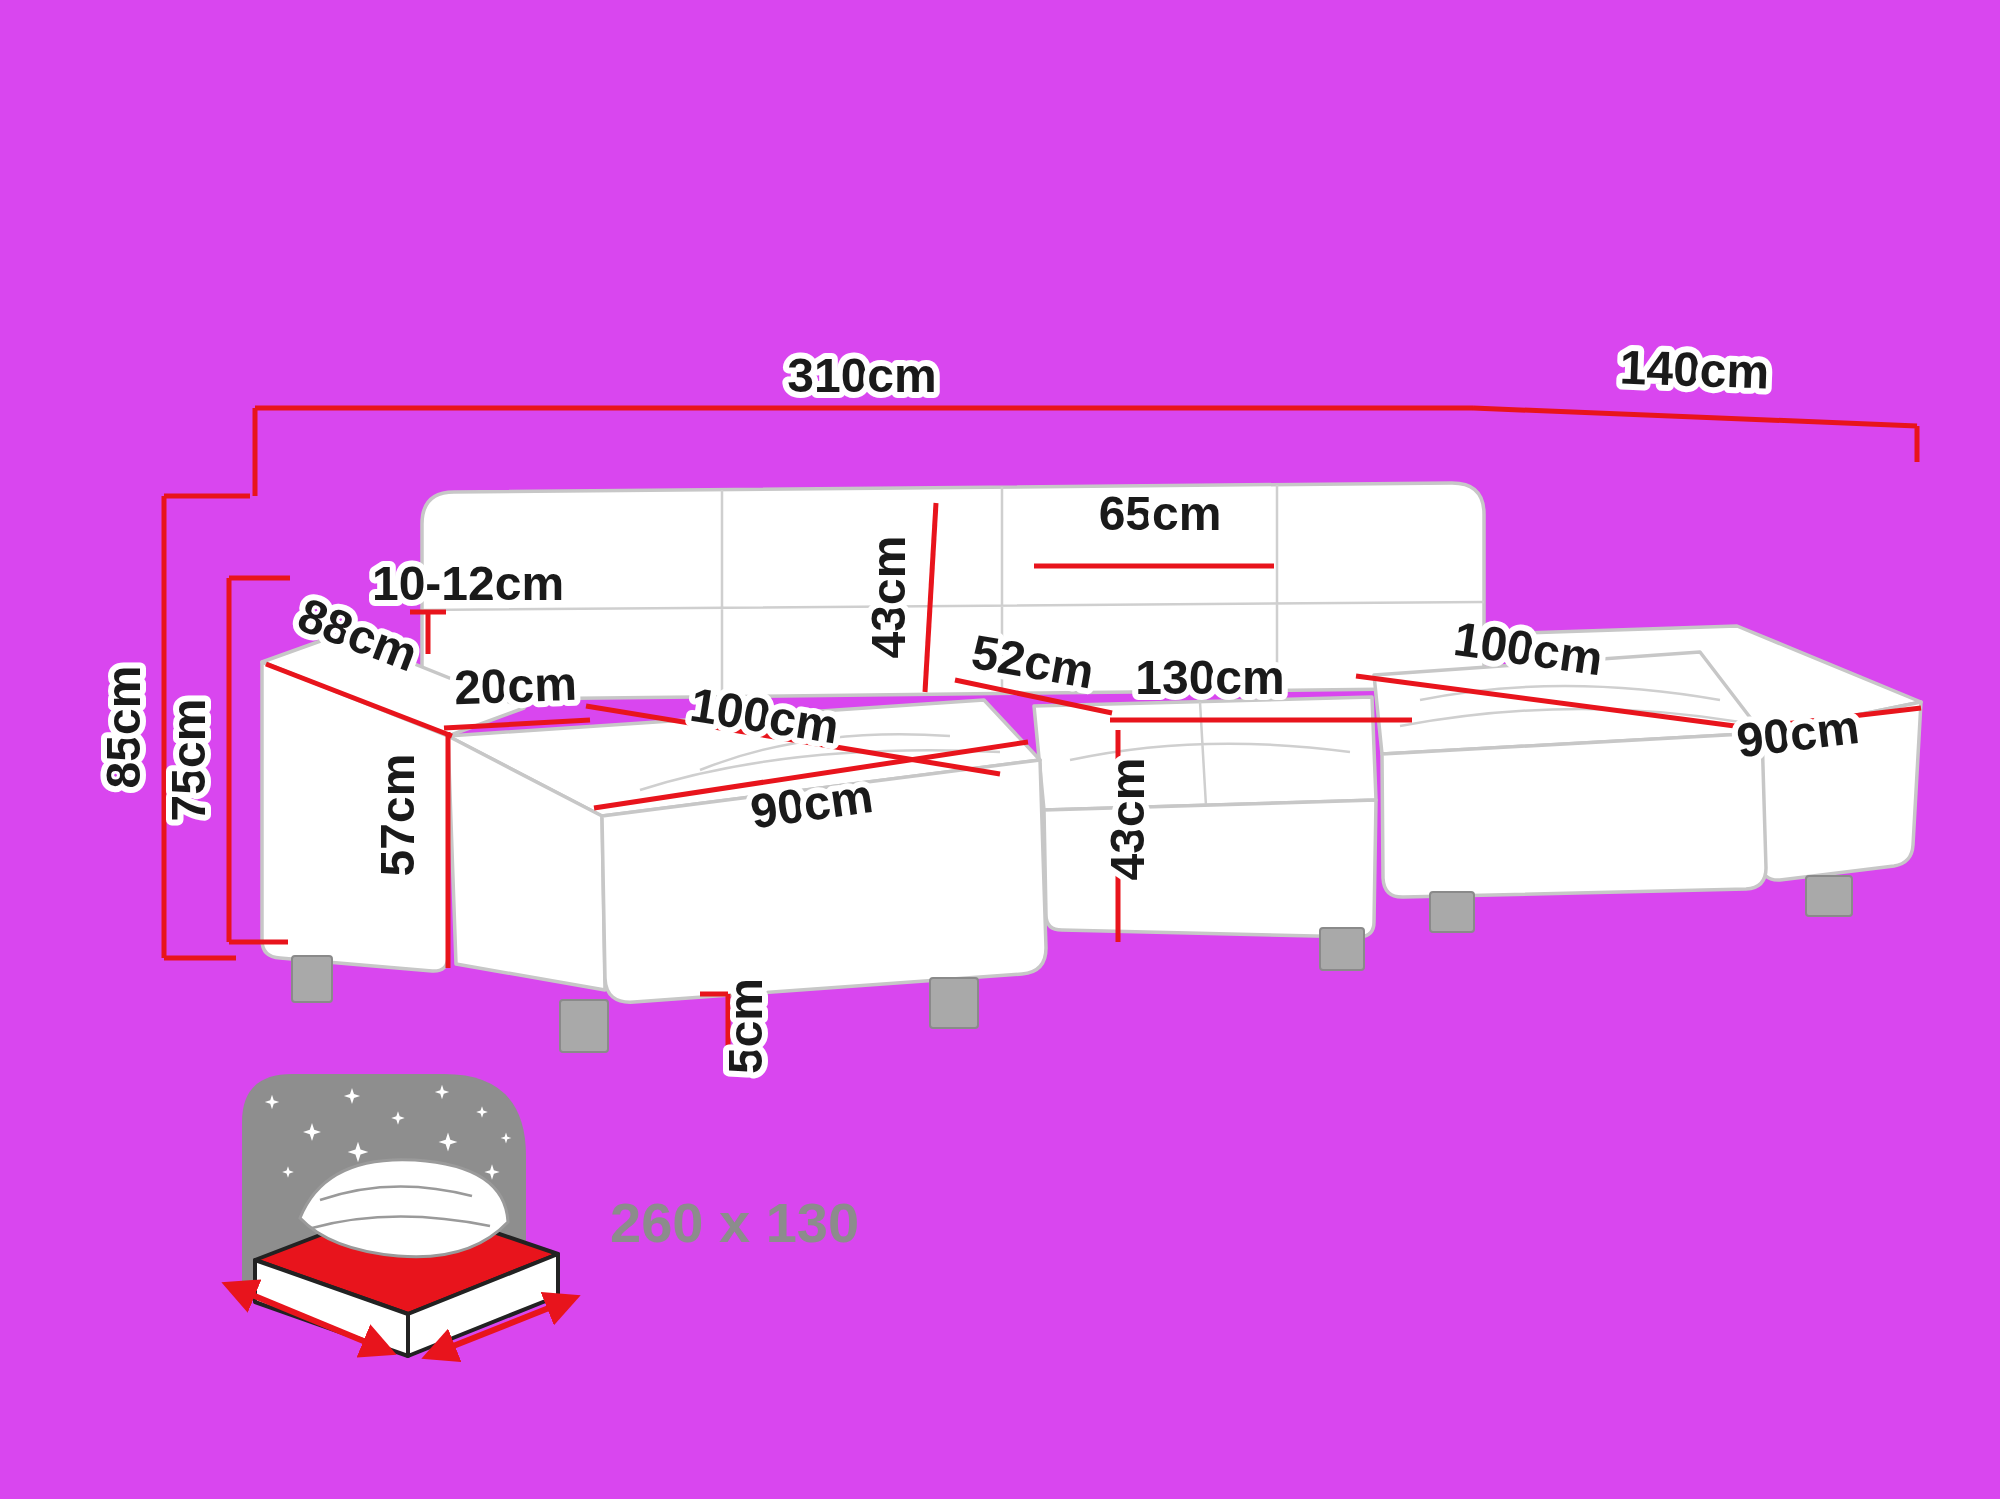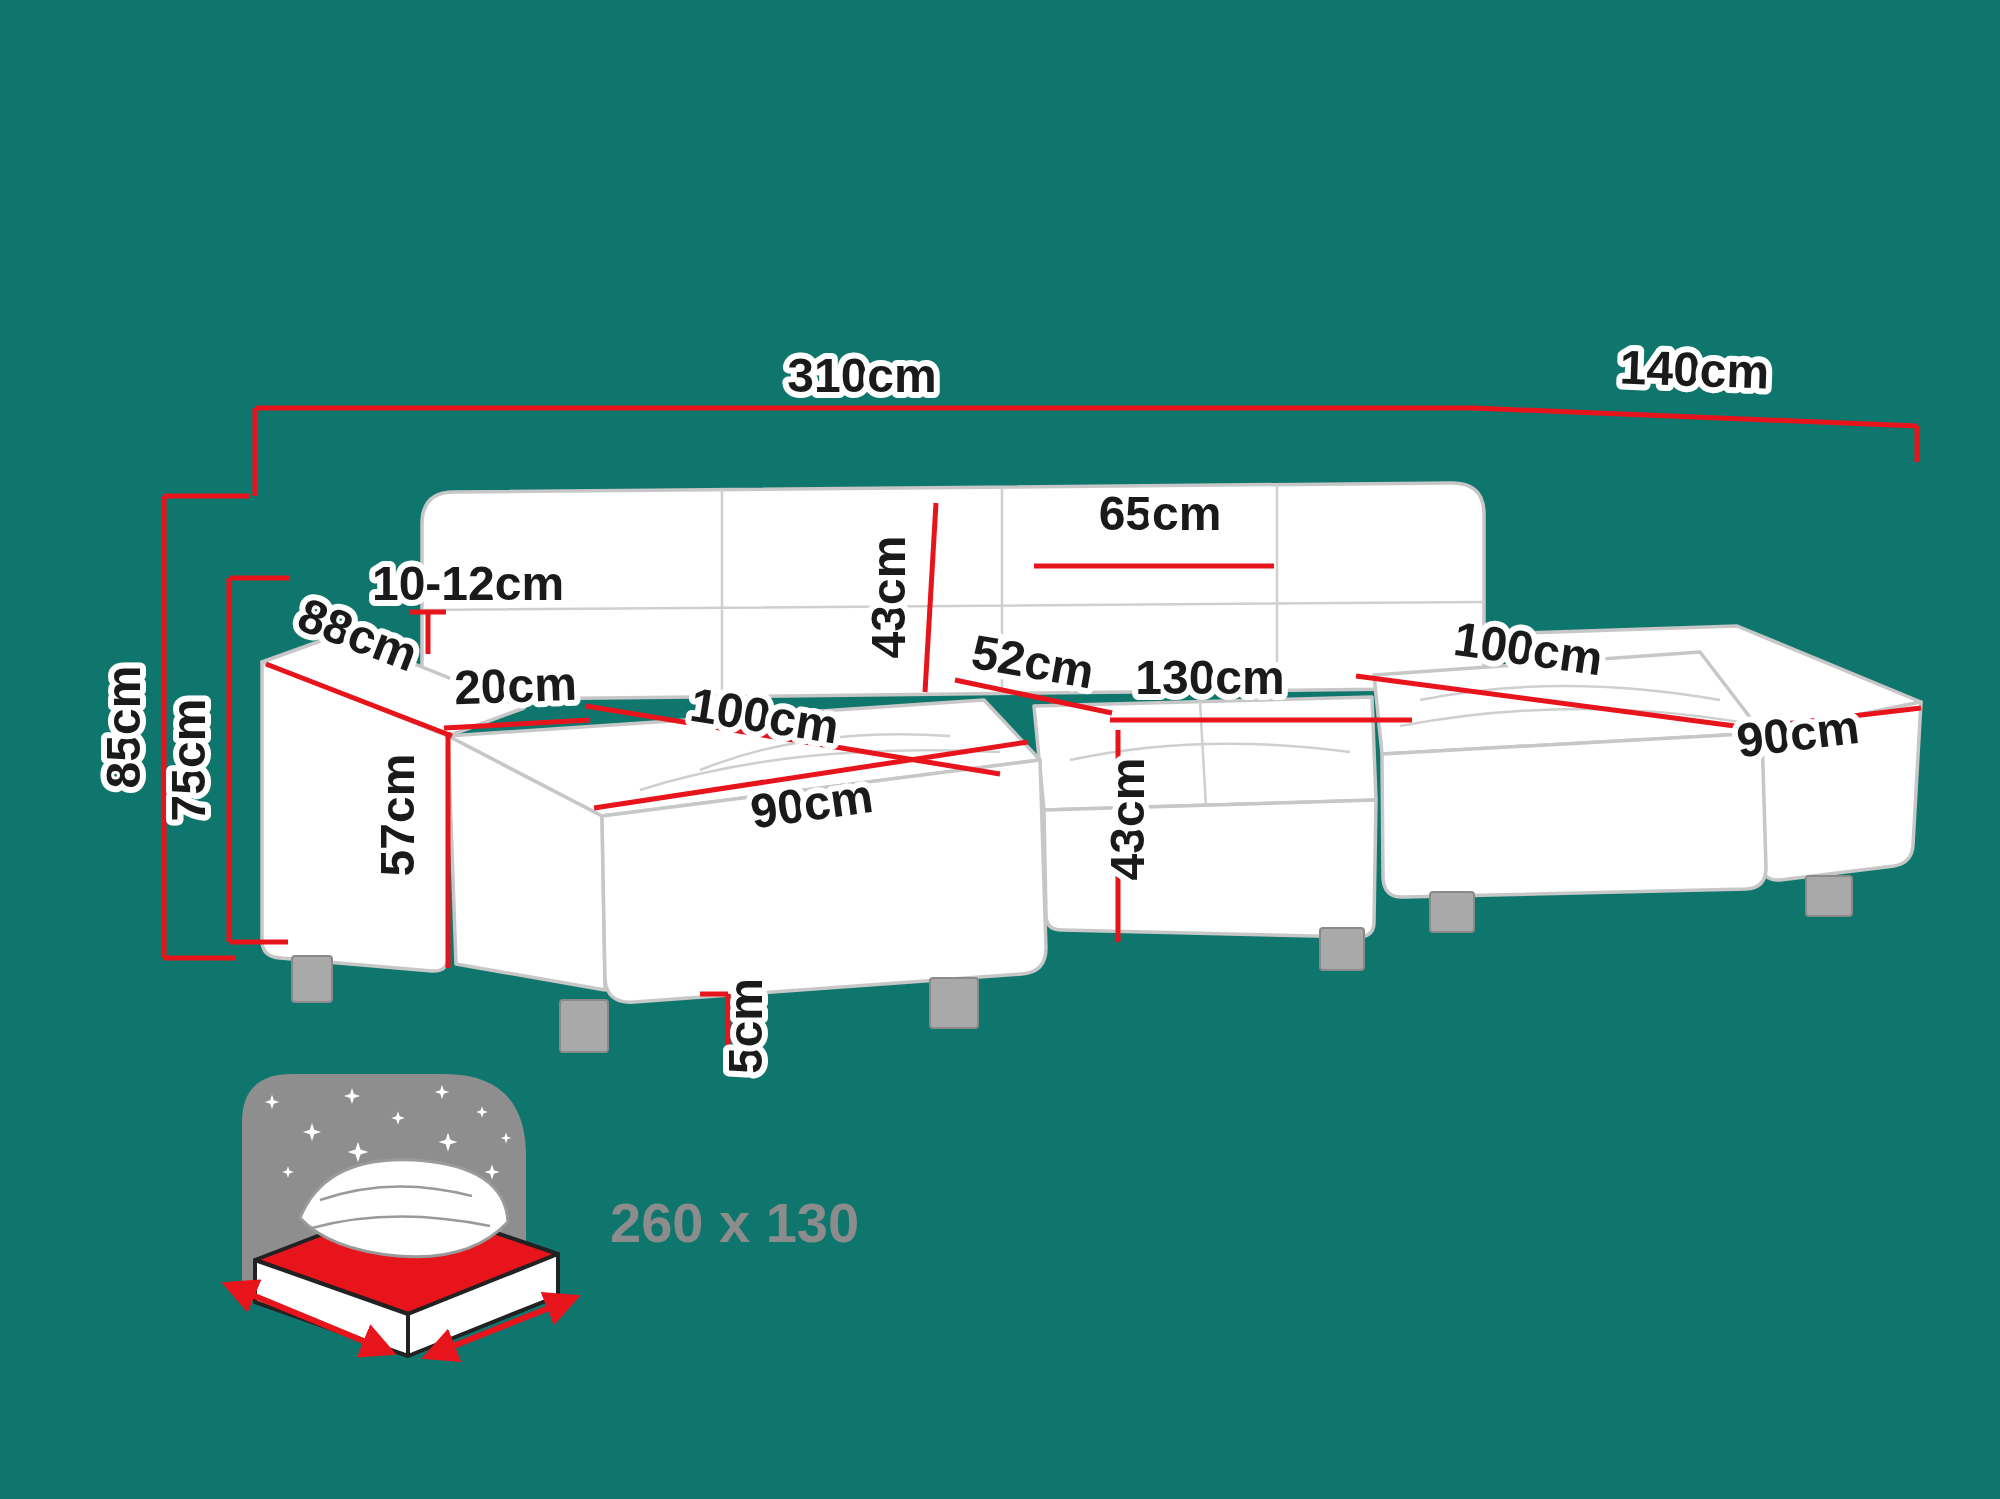--- a/index.html
+++ b/index.html
@@ -1,16 +1,16 @@
 <!DOCTYPE html>
 <html><head>
 <meta charset="utf-8">
 <style>
   html,body{margin:0;padding:0;background:#ffffff;}
-  .stage{position:relative;width:2000px;height:1499px;background:#0f766e;overflow:hidden;}
+  .stage{position:relative;width:2000px;height:1499px;background:#d946ef;overflow:hidden;}
   svg{display:block;}
   text{font-family:"Liberation Sans",sans-serif;}
   .dlabel{font-size:48px;font-weight:700;fill:#1a1a1a;text-anchor:middle;
           paint-order:stroke fill;stroke:#ffffff;stroke-width:12px;stroke-linejoin:round;}
   .dlabel .u{font-weight:700;}
   .bed-label{font-size:56px;font-weight:700;fill:#8c8c8c;text-anchor:start;}
   .dline{stroke:#e8141c;stroke-width:5;fill:none;}
   .sofa{stroke:#c7c7c7;stroke-width:3.5;fill:#ffffff;stroke-linejoin:round;stroke-linecap:round;}
   .sofa-detail{stroke:#cfcfcf;stroke-width:2.5;fill:none;}
   .leg{fill:#a9a9a9;stroke:#8a8a8a;stroke-width:2;}

